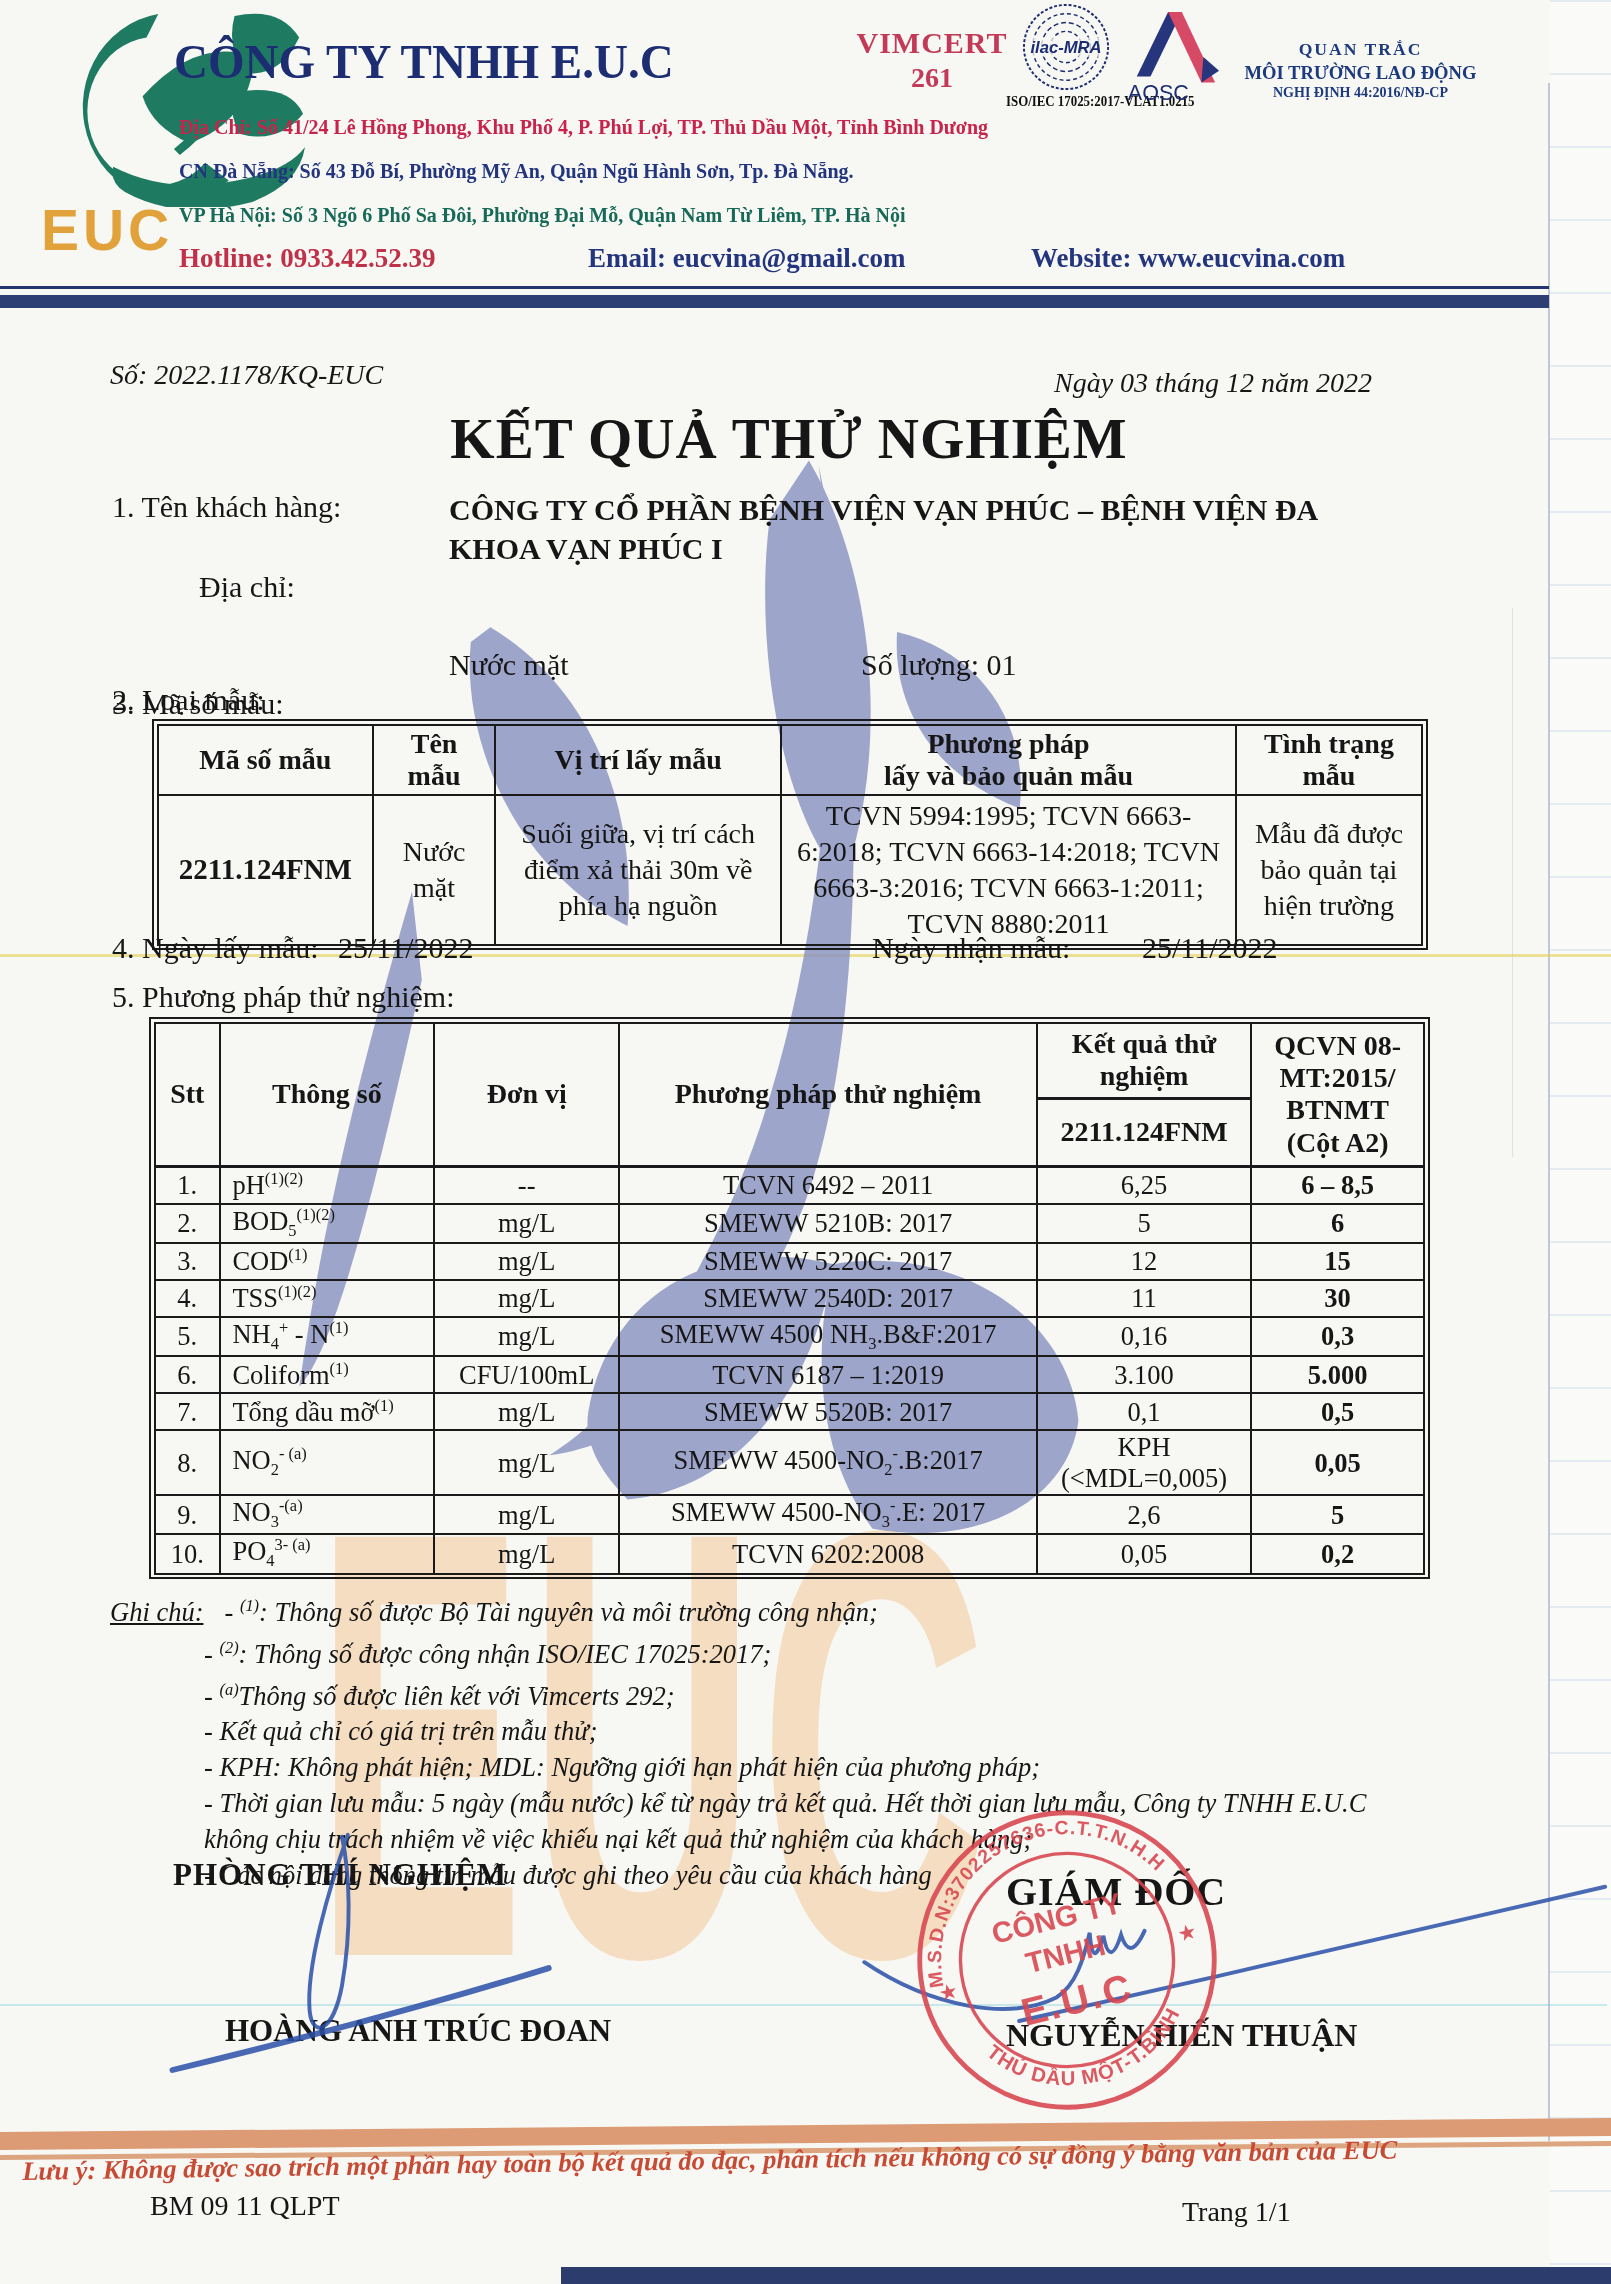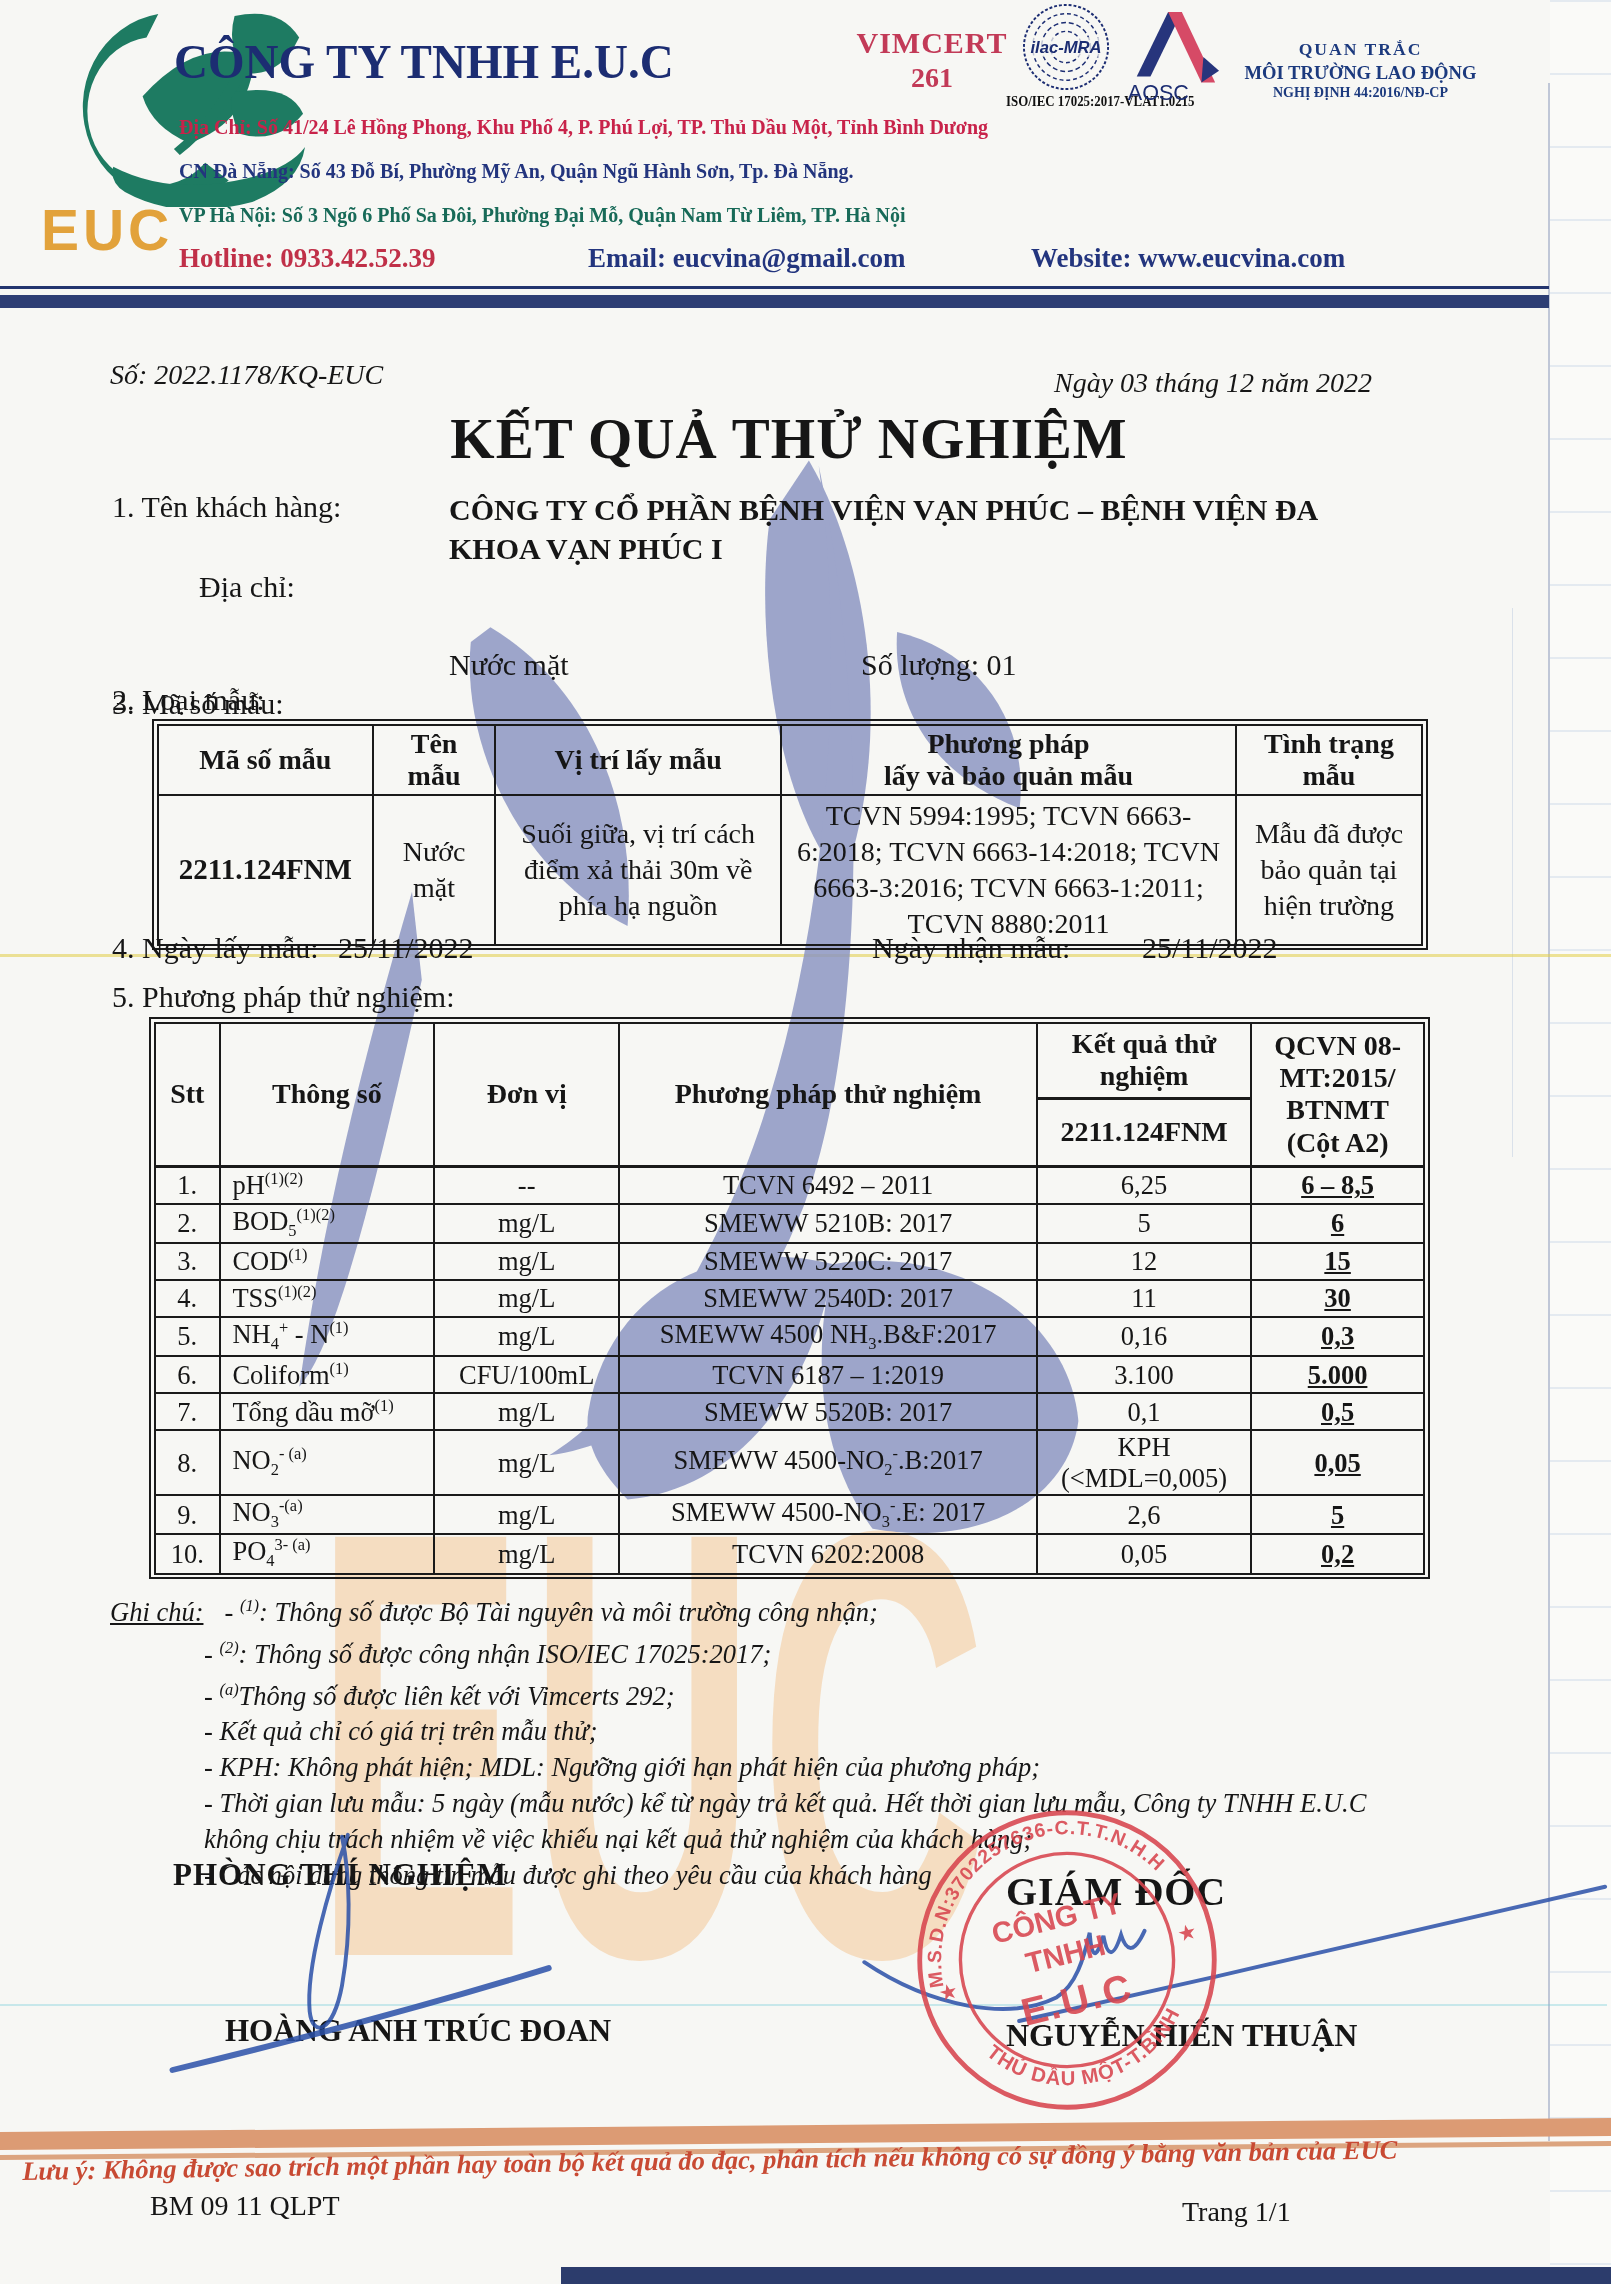--- a/index.html
+++ b/index.html
@@ -81,21 +81,21 @@
   th,td{border:2px solid #1a1a1a;text-align:center;vertical-align:middle;padding:2px 5.9px;}
   .t1 th{font-size:28px;height:63px;line-height:1.15;}
   .t1 td{font-size:28px;height:127px;line-height:1.28;}
   .t1 .code{font-size:29px;font-weight:bold;}
   .t2 th{font-size:28px;line-height:1.15;}
   .t2 .hA{height:69px;}
   .t2 .hB{height:61px;}
   .t2 thead th{border-bottom-width:3.9px;}
   .t2 td{font-size:26.5px;height:33px;line-height:1.15;padding:1px 5.9px;}
   .t2 .c-param{text-align:left;padding-left:11.8px;}
-  .t2 .c-limit{font-weight:bold;text-decoration:underline;}
+  .t2 .c-limit{font-weight:bold;}
   sub{font-size:.62em;}
   sup{font-size:.62em;}
 
   
   .notes{left:110px;top:1588px;width:1323px;font-size:26.5px;font-style:italic;line-height:36px;}
   .note-label{text-decoration:underline;margin-right:21px;}
   .note-line{margin-left:94px;}
 
   
   .sig-title-left{left:173px;top:1857px;font-size:31px;font-weight:bold;letter-spacing:1px;}

